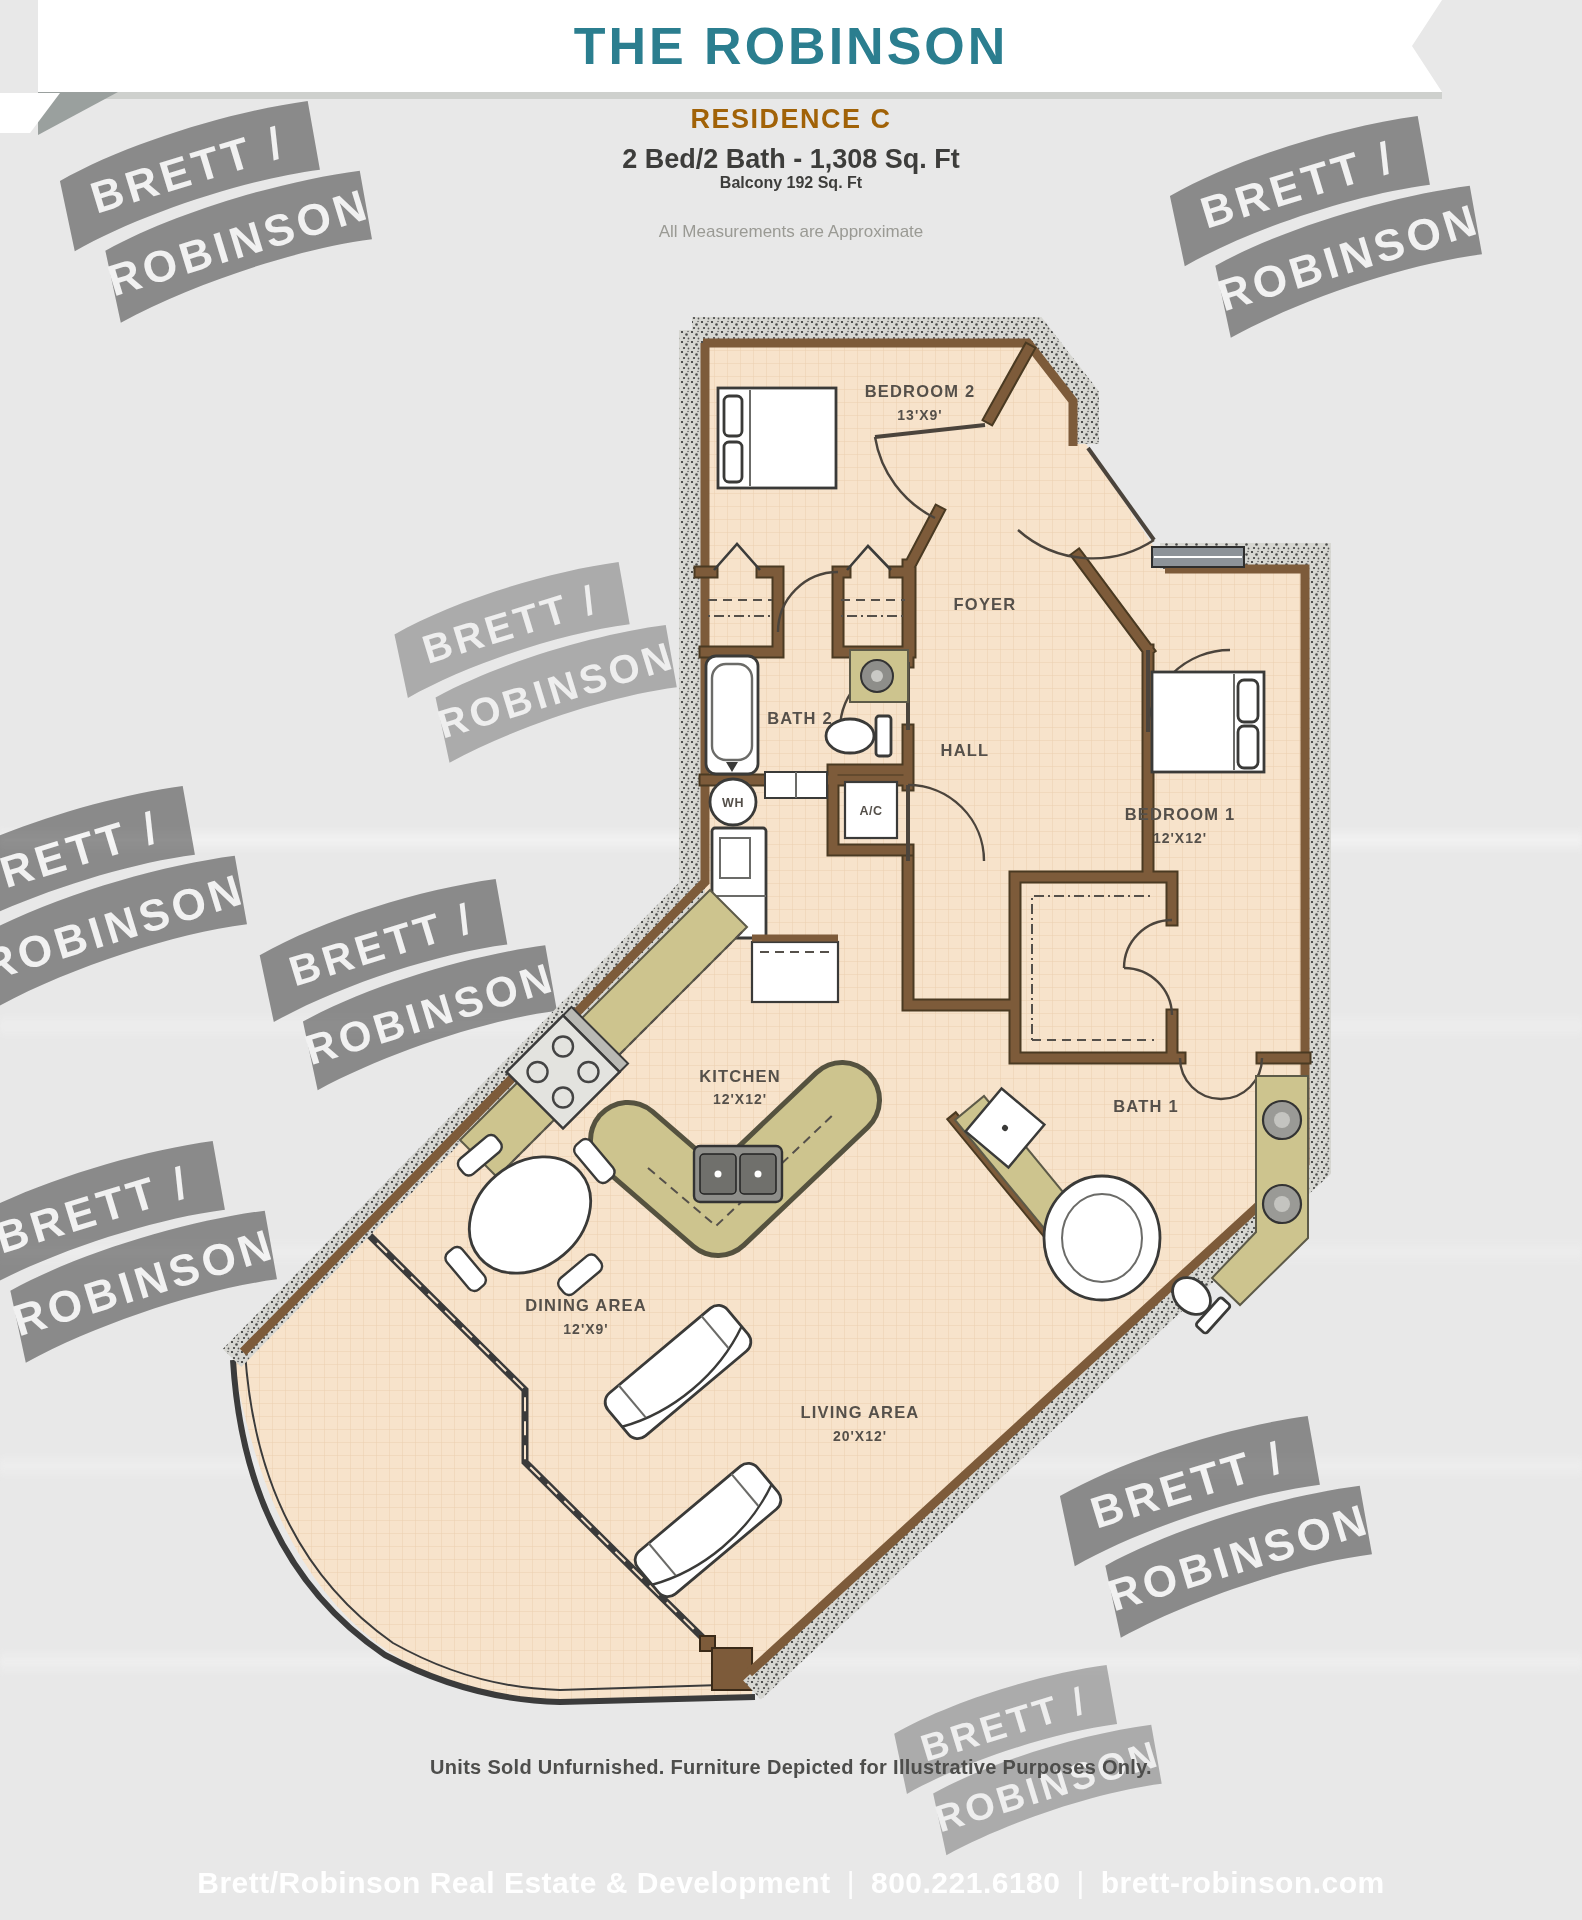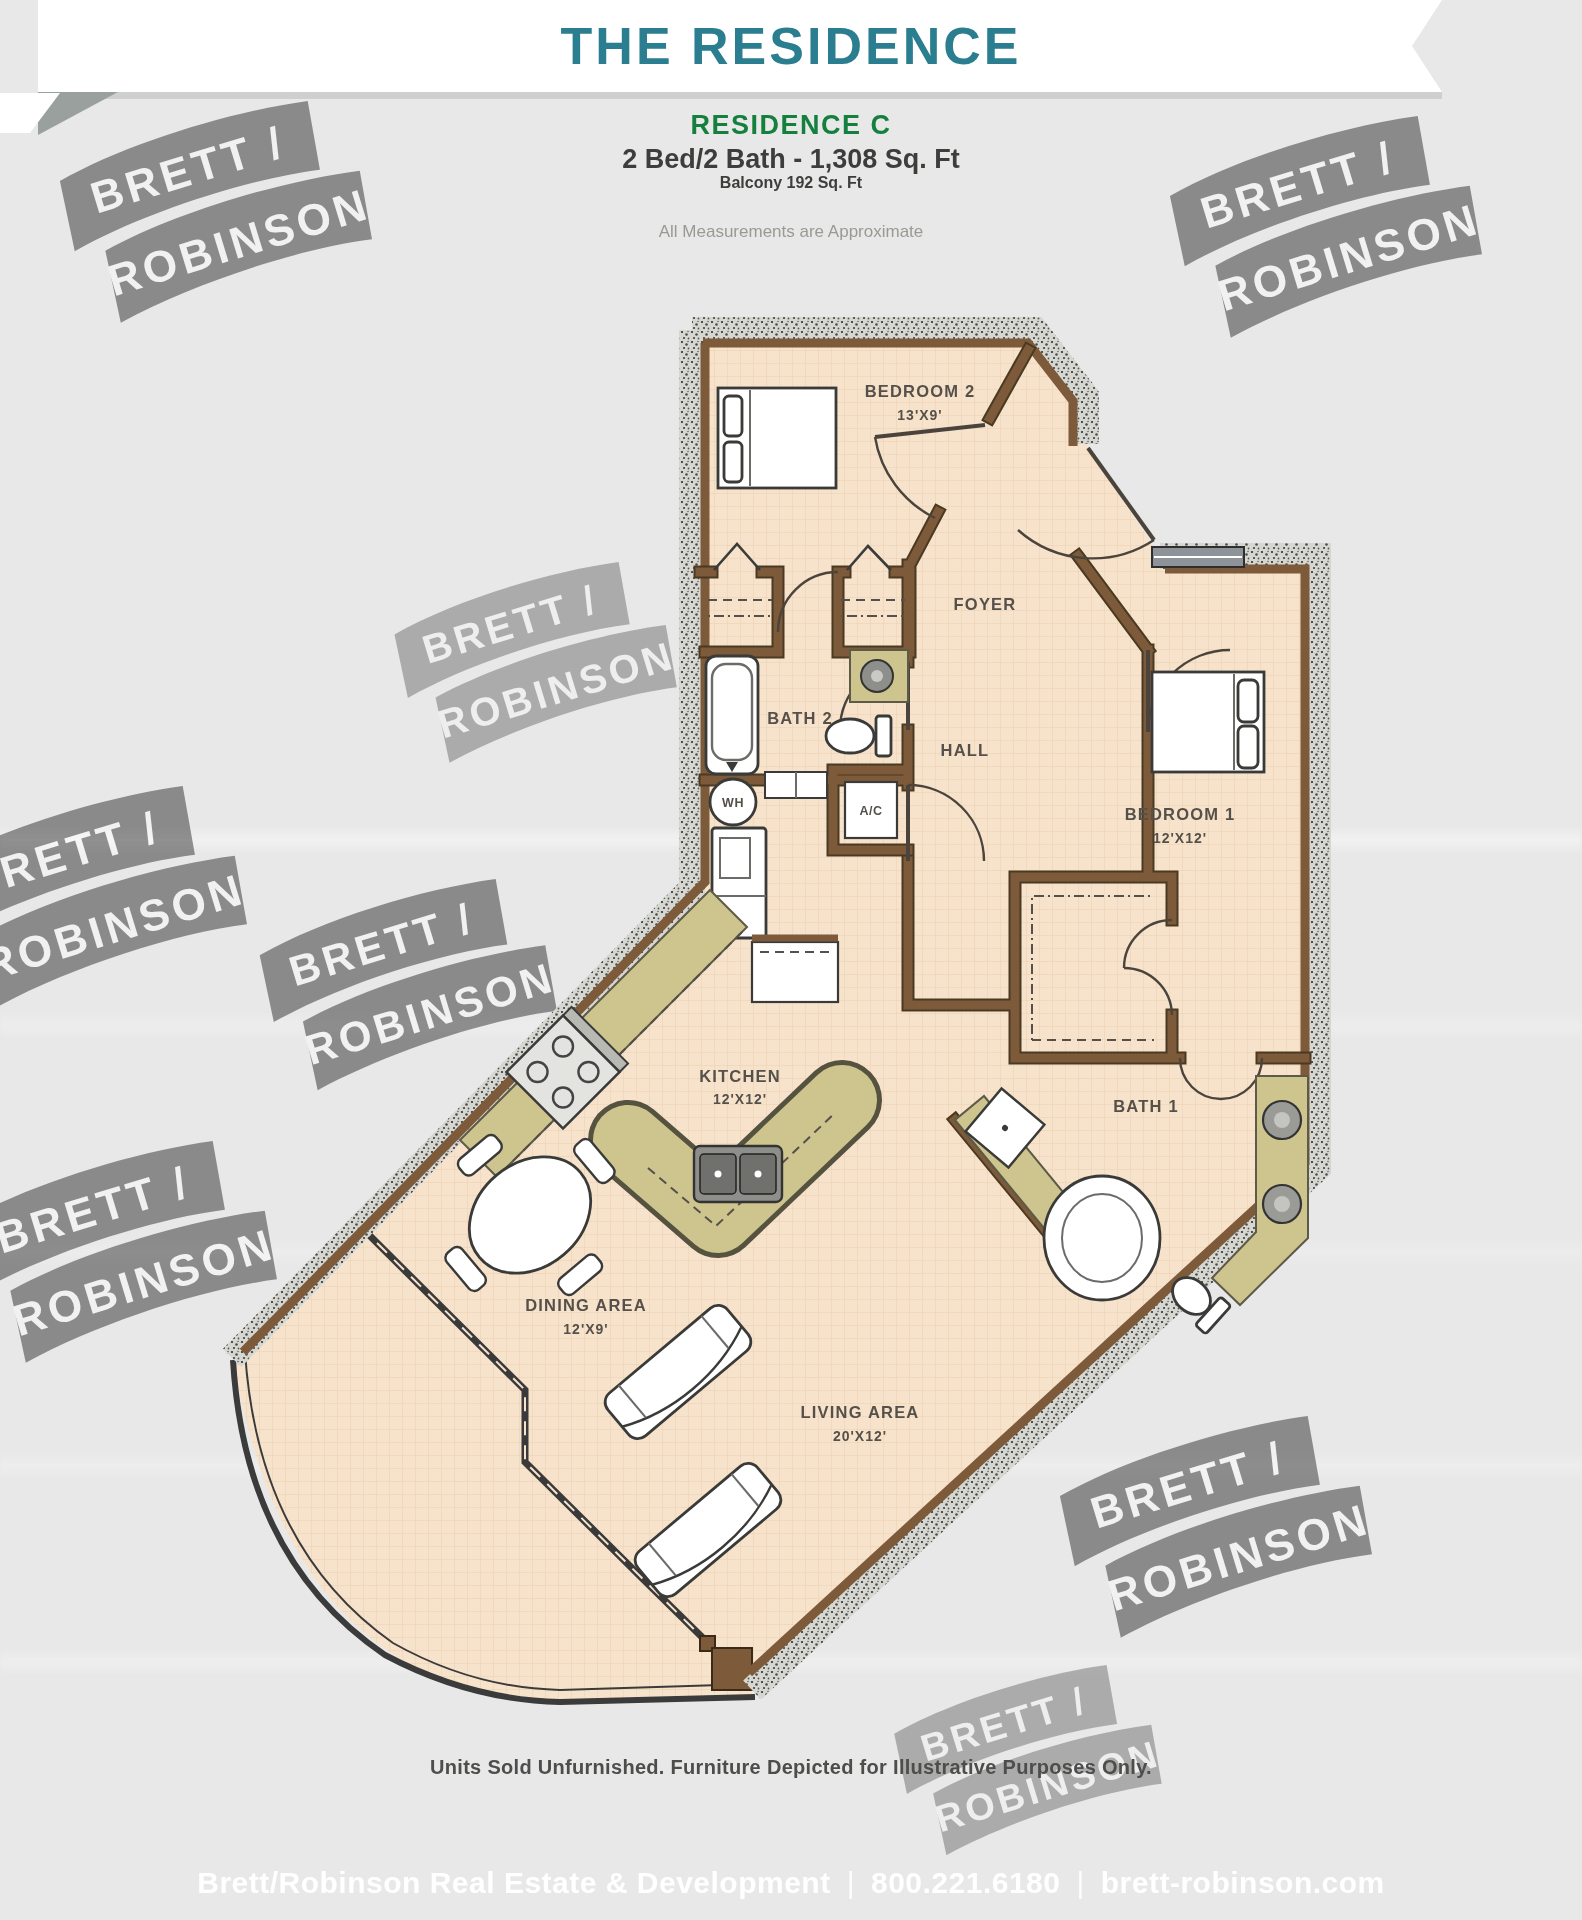--- a/index.html
+++ b/index.html
@@ -10,21 +10,21 @@
       #f6e6d2 28%, #f6e0cf 33%, #eedcd8 36.5%, #e2d8de 38.5%, #c6d4dc 40%,
       #b7cedا 0%, #b8cfda 41.5%, #cadce3 43.5%, #b6d2dc 46%, #b2d3dd 53%,
       #aed1dc 60%, #abcedb 68%, #b6d5e0 75%, #c2dce5 81%, #c6dee7 86%,
       #b4cfdc 90.5%, #9dbccb 94%, #90b1c3 96.5%, #8dafc1 100%);}
   .wave{position:absolute;left:0;right:0;height:28px;
     background:linear-gradient(180deg,rgba(255,255,255,0),rgba(255,255,255,.5),rgba(255,255,255,0));
     filter:blur(2px);}
   svg.scene{position:absolute;left:0;top:0;z-index:1;}
   .txt{position:absolute;left:0;right:0;text-align:center;z-index:2;}
   .page-title{top:16px;font-size:52px;font-weight:bold;letter-spacing:3px;color:#2b7e8f;}
-  .plan-name{top:110px;font-size:27px;font-weight:bold;letter-spacing:1.5px;color:#15803d;}
+  .plan-name{top:104px;font-size:27px;font-weight:bold;letter-spacing:1.5px;color:#a16207;}
   .spec1{top:144px;font-size:27px;font-weight:bold;color:#3d3d3b;}
   .spec2{top:174px;font-size:16px;font-weight:bold;color:#3d3d3b;}
   .note{top:222px;font-size:17px;color:#9a9a94;}
   .disclaimer{top:1756px;font-size:20px;font-weight:bold;color:#4d4d4b;letter-spacing:.3px;}
   .footerbar{top:1866px;font-size:30px;font-weight:bold;color:#ffffff;letter-spacing:.5px;}
   .footerbar .sep{padding:0 16px;font-weight:normal;opacity:.95;}
   
   .wm{opacity:.40;}
   .wm.light{opacity:.26;}
   .wm text{font-family:"Liberation Sans",sans-serif;font-weight:bold;font-size:42px;fill:#ffffff;
@@ -363,21 +363,21 @@
         <text class="rlabel" x="740" y="1082">KITCHEN</text>
         <text class="rlabel rdim" x="740" y="1104">12'X12'</text>
         <text class="rlabel" x="586" y="1311">DINING AREA</text>
         <text class="rlabel rdim" x="586" y="1334">12'X9'</text>
         <text class="rlabel" x="860" y="1418">LIVING AREA</text>
         <text class="rlabel rdim" x="860" y="1441">20'X12'</text>
       </g>
     </g>
   </svg>
 
-  <div class="txt page-title">THE RESIDENCE</div>
+  <div class="txt page-title">THE ROBINSON</div>
   <div class="txt plan-name">RESIDENCE C</div>
   <div class="txt spec1">2 Bed/2 Bath - 1,308 Sq. Ft</div>
   <div class="txt spec2">Balcony 192 Sq. Ft</div>
   <div class="txt disclaimer">Units Sold Unfurnished. Furniture Depicted for Illustrative Purposes Only.</div>
 
   <div class="txt note">All Measurements are Approximate</div>
   <div class="txt footerbar">
     <span>Brett/Robinson Real Estate &amp; Development</span><span class="sep">|</span><span>800.221.6180</span><span class="sep">|</span><span>brett-robinson.com</span>
   </div>
 

